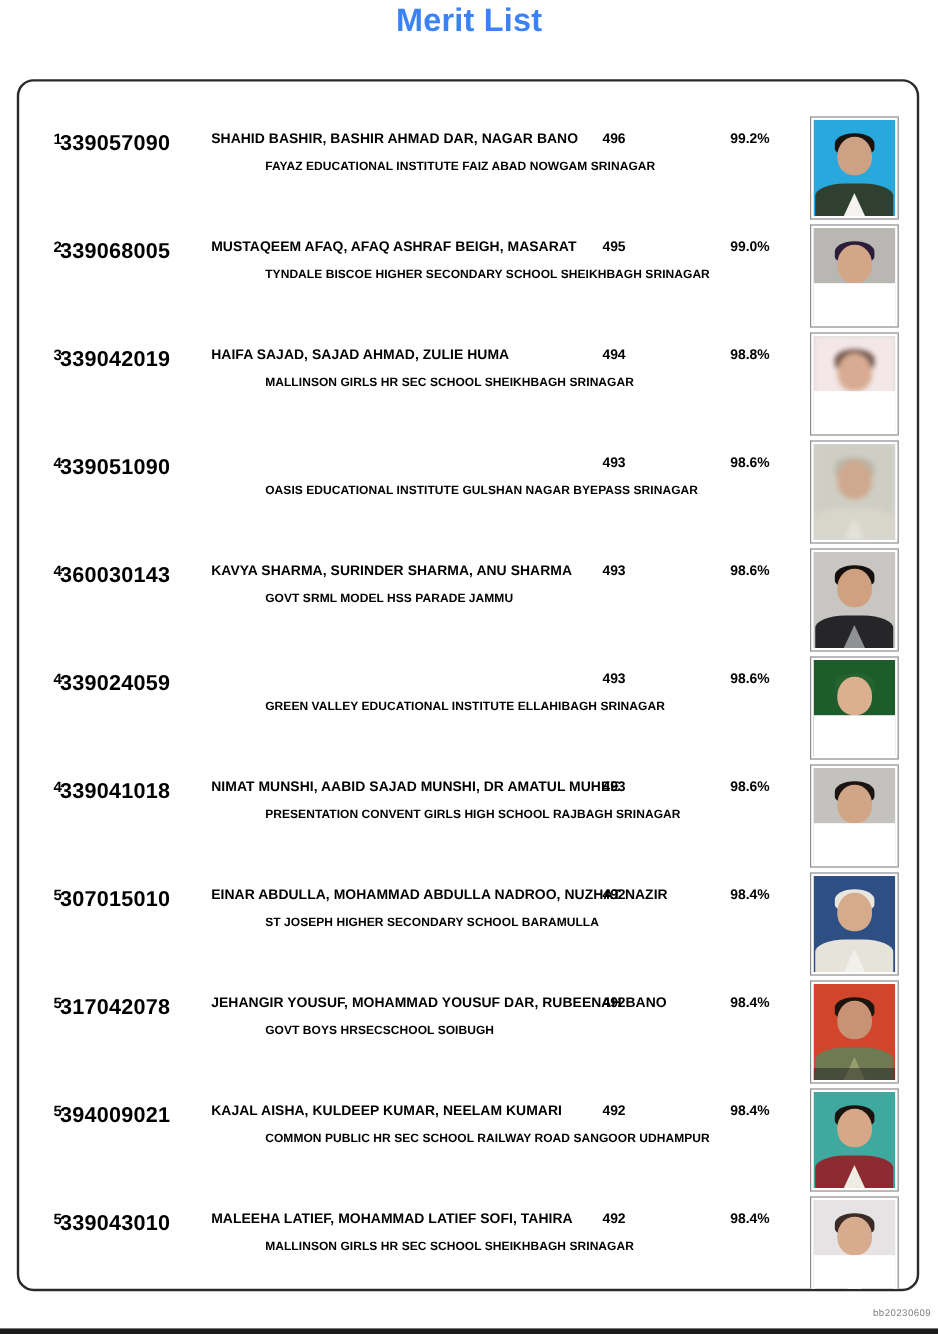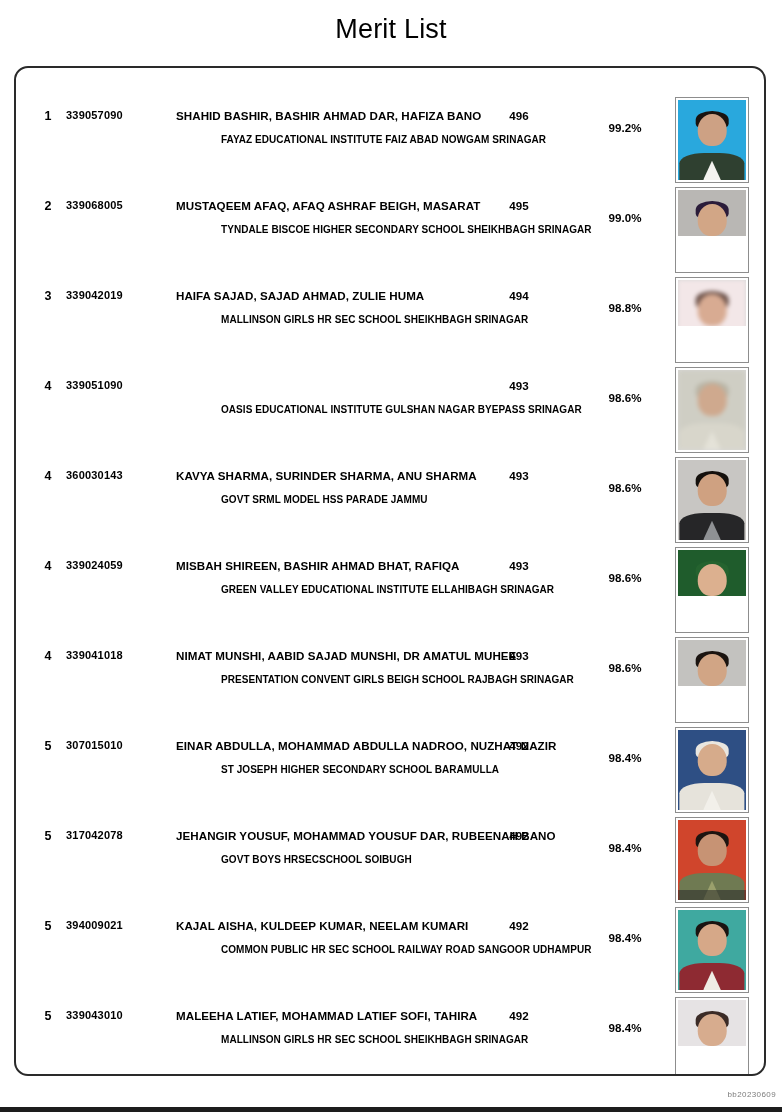--- a/index.html
+++ b/index.html
@@ -17,25 +17,25 @@
     overflow: hidden;
   }
 
   
   .header {
     text-align: center;
     padding-top: 2px;
   }
   .doc-title {
     font-size: 27px;
-    font-weight: normal;
+    font-weight: bold;
     letter-spacing: 0.2px;
     line-height: 1.15;
-    margin: 12px;
-    color: #000000;
+    margin: 0;
+    color: #3b82f6;
   }
   .doc-subtitle {
     font-size: 16px;
     font-weight: bold;
     margin: 6px 0 0 0;
     color: #111111;
   }
 
   
   .merit-card {
@@ -70,25 +70,25 @@
     position: absolute;
     left: 24px;
     top: 0;
     width: 16px;
     text-align: center;
     font-size: 12.5px;
     font-weight: bold;
   }
   .roll {
     position: absolute;
-    left: 50px;
+    left: 34px;
     top: 0;
     width: 92px;
     text-align: left;
-    font-size: 11px;
+    font-size: 18px;
     font-weight: bold;
     letter-spacing: 0.2px;
   }
   .names {
     position: absolute;
     left: 160px;
     top: 0;
     width: 330px;
     font-size: 11.6px;
     font-weight: bold;
@@ -104,28 +104,28 @@
     font-weight: bold;
     letter-spacing: 0.05px;
     white-space: nowrap;
     padding-left: 45px;
   }
   .marks {
     position: absolute;
     left: 486px;
     top: 0;
     width: 34px;
-    text-align: center;
+    text-align: left;
     font-size: 11.6px;
     font-weight: bold;
   }
   .percent {
     position: absolute;
     left: 586px;
-    top: 12px;
+    top: 0;
     width: 46px;
     text-align: center;
     font-size: 11.6px;
     font-weight: bold;
   }
 
   
   .photo-frame {
     position: absolute;
     left: 659px;
@@ -231,21 +231,21 @@
 
 <div class="header">
   <h1 class="doc-title">Merit List</h1>
 </div>
 
 <div class="merit-card">
   <div class="rows" id="rows-container">
       <div class="merit-row" style="top: 41px;">
         <div class="rank">1</div>
         <div class="roll">339057090</div>
-        <div class="names">SHAHID BASHIR, BASHIR AHMAD DAR, HAFIZA BANO</div>
+        <div class="names">SHAHID BASHIR, BASHIR AHMAD DAR, NAGAR BANO</div>
         <div class="school">FAYAZ EDUCATIONAL INSTITUTE FAIZ ABAD NOWGAM SRINAGAR</div>
         <div class="marks">496</div>
         <div class="percent">99.2%</div>
         <div class="photo-frame">
           <div class="photo-inner">
             <div class="portrait" style="--bg: #29a8dd; --skin: #cda184; --hair: #191310; --cloth: #2f4030; --collar: #f4f3ef;">
               <div class="hair"></div>
               <div class="head"></div>
               <div class="shoulders"></div>
               <div class="collar"></div>
@@ -320,40 +320,39 @@
               <div class="head"></div>
               <div class="shoulders"></div>
               <div class="collar"></div>
             </div>
           </div>
         </div>
       </div>
       <div class="merit-row" style="top: 491px;">
         <div class="rank">4</div>
         <div class="roll">339024059</div>
-        <div class="names">MISBAH SHIREEN, BASHIR AHMAD BHAT, RAFIQA</div>
         <div class="school">GREEN VALLEY EDUCATIONAL INSTITUTE ELLAHIBAGH SRINAGAR</div>
         <div class="marks">493</div>
         <div class="percent">98.6%</div>
         <div class="photo-frame bottom-white">
           <div class="photo-inner">
             <div class="portrait" style="--bg: #1f5c2c; --skin: #dcb08f; --hair: #25632f; --cloth: #1b5026; --collar: #2a6b34;">
               <div class="hair"></div>
               <div class="head"></div>
               <div class="shoulders"></div>
               <div class="collar"></div>
             </div>
           </div>
         </div>
       </div>
       <div class="merit-row" style="top: 581px;">
         <div class="rank">4</div>
         <div class="roll">339041018</div>
         <div class="names">NIMAT MUNSHI, AABID SAJAD MUNSHI, DR AMATUL MUHEE</div>
-        <div class="school">PRESENTATION CONVENT GIRLS BEIGH SCHOOL RAJBAGH SRINAGAR</div>
+        <div class="school">PRESENTATION CONVENT GIRLS HIGH SCHOOL RAJBAGH SRINAGAR</div>
         <div class="marks">493</div>
         <div class="percent">98.6%</div>
         <div class="photo-frame bottom-white">
           <div class="photo-inner">
             <div class="portrait" style="--bg: #c3c2bf; --skin: #d1a585; --hair: #1b1410; --cloth: #3fa8d8; --collar: #f0f0ee;">
               <div class="hair"></div>
               <div class="head"></div>
               <div class="shoulders"></div>
               <div class="collar"></div>
             </div>

